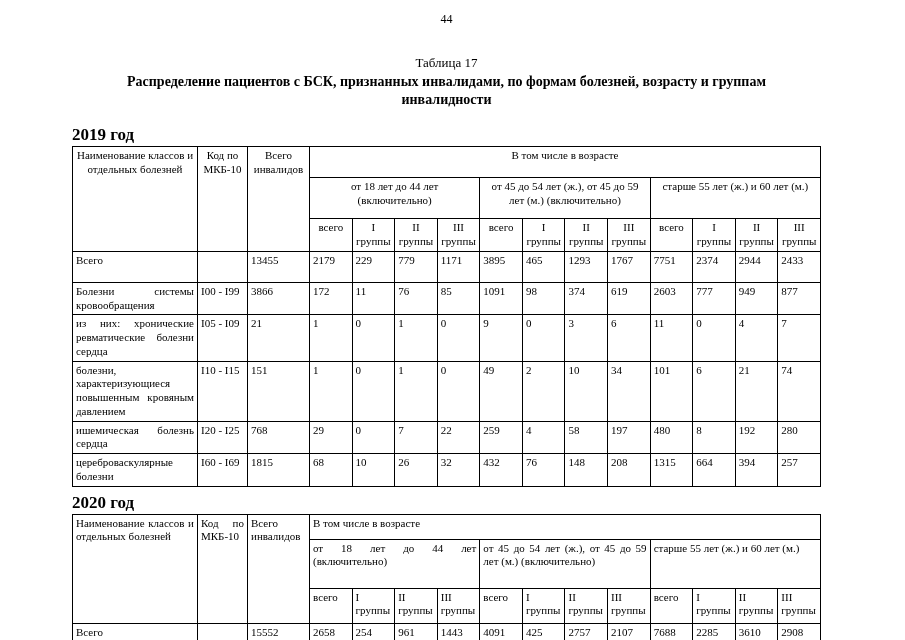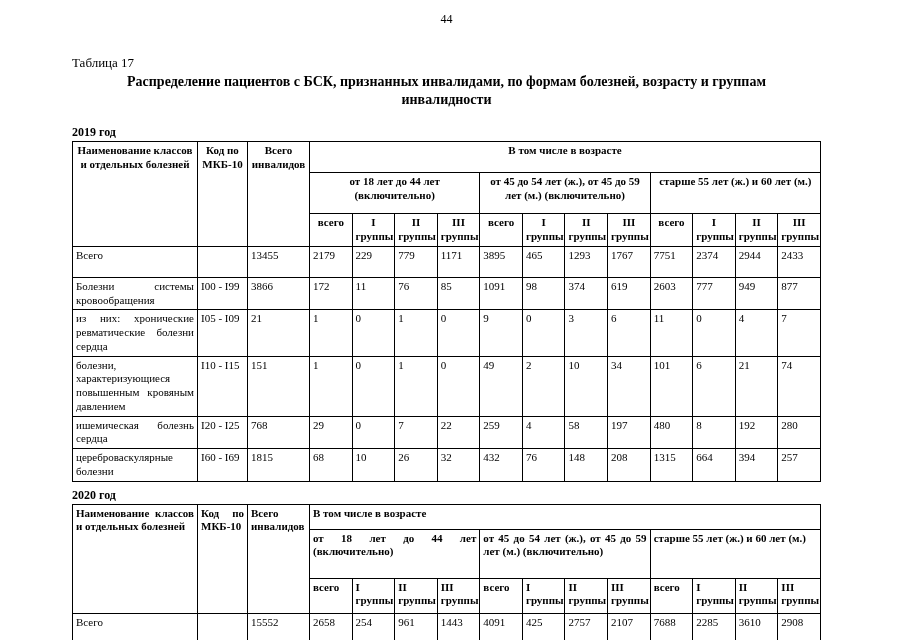--- a/index.html
+++ b/index.html
@@ -2,32 +2,32 @@
 <html><head>
 <meta charset="utf-8">
 <style>
   html, body { margin: 0; padding: 0; background: #fff; }
   body {
     width: 905px; height: 640px; overflow: hidden;
     font-family: "Liberation Serif", serif; color: #000;
   }
   .page { padding: 12px 84px 0 72px; }
   .page-number { text-align: center; font-size: 12px; }
-  .table-caption { text-align: left; font-size: 13px; margin-top: 28px; }
+  .table-caption { text-align: center; font-size: 13px; margin-top: 28px; }
   .doc-title {
     text-align: center; font-weight: bold; font-size: 14px; line-height: 1.3;
     margin: 2px auto 16px auto; max-width: 710px;
   }
-  .year-label { font-weight: bold; font-size: 12px; margin-top: 6px; margin-bottom: 1px; }
+  .year-label { font-weight: bold; font-size: 17px; margin-top: 6px; margin-bottom: 1px; }
   table.stat-table { border-collapse: collapse; width: 100%; table-layout: fixed; }
   .stat-table th, .stat-table td {
     border: 1px solid #000; font-size: 11px; line-height: 1.25;
     padding: 2px 3px; vertical-align: top; overflow: hidden;
   }
-  .stat-table th { font-weight: bold; }
+  .stat-table th { font-weight: normal; }
   .stat-table td { height: 26px; }
   .stat-table td.c-name { text-align: justify; }
   .w-name { width: 125px; }
   .w-code { width: 50px; }
   .w-total { width: 62px; }
   .t1 th { text-align: center; }
   .t1 .hr1 th { height: 26px; }
   .t1 .hr2 th { height: 36px; }
   .t1 .hr3 th { height: 26px; }
   .t2 th { text-align: justify; }

